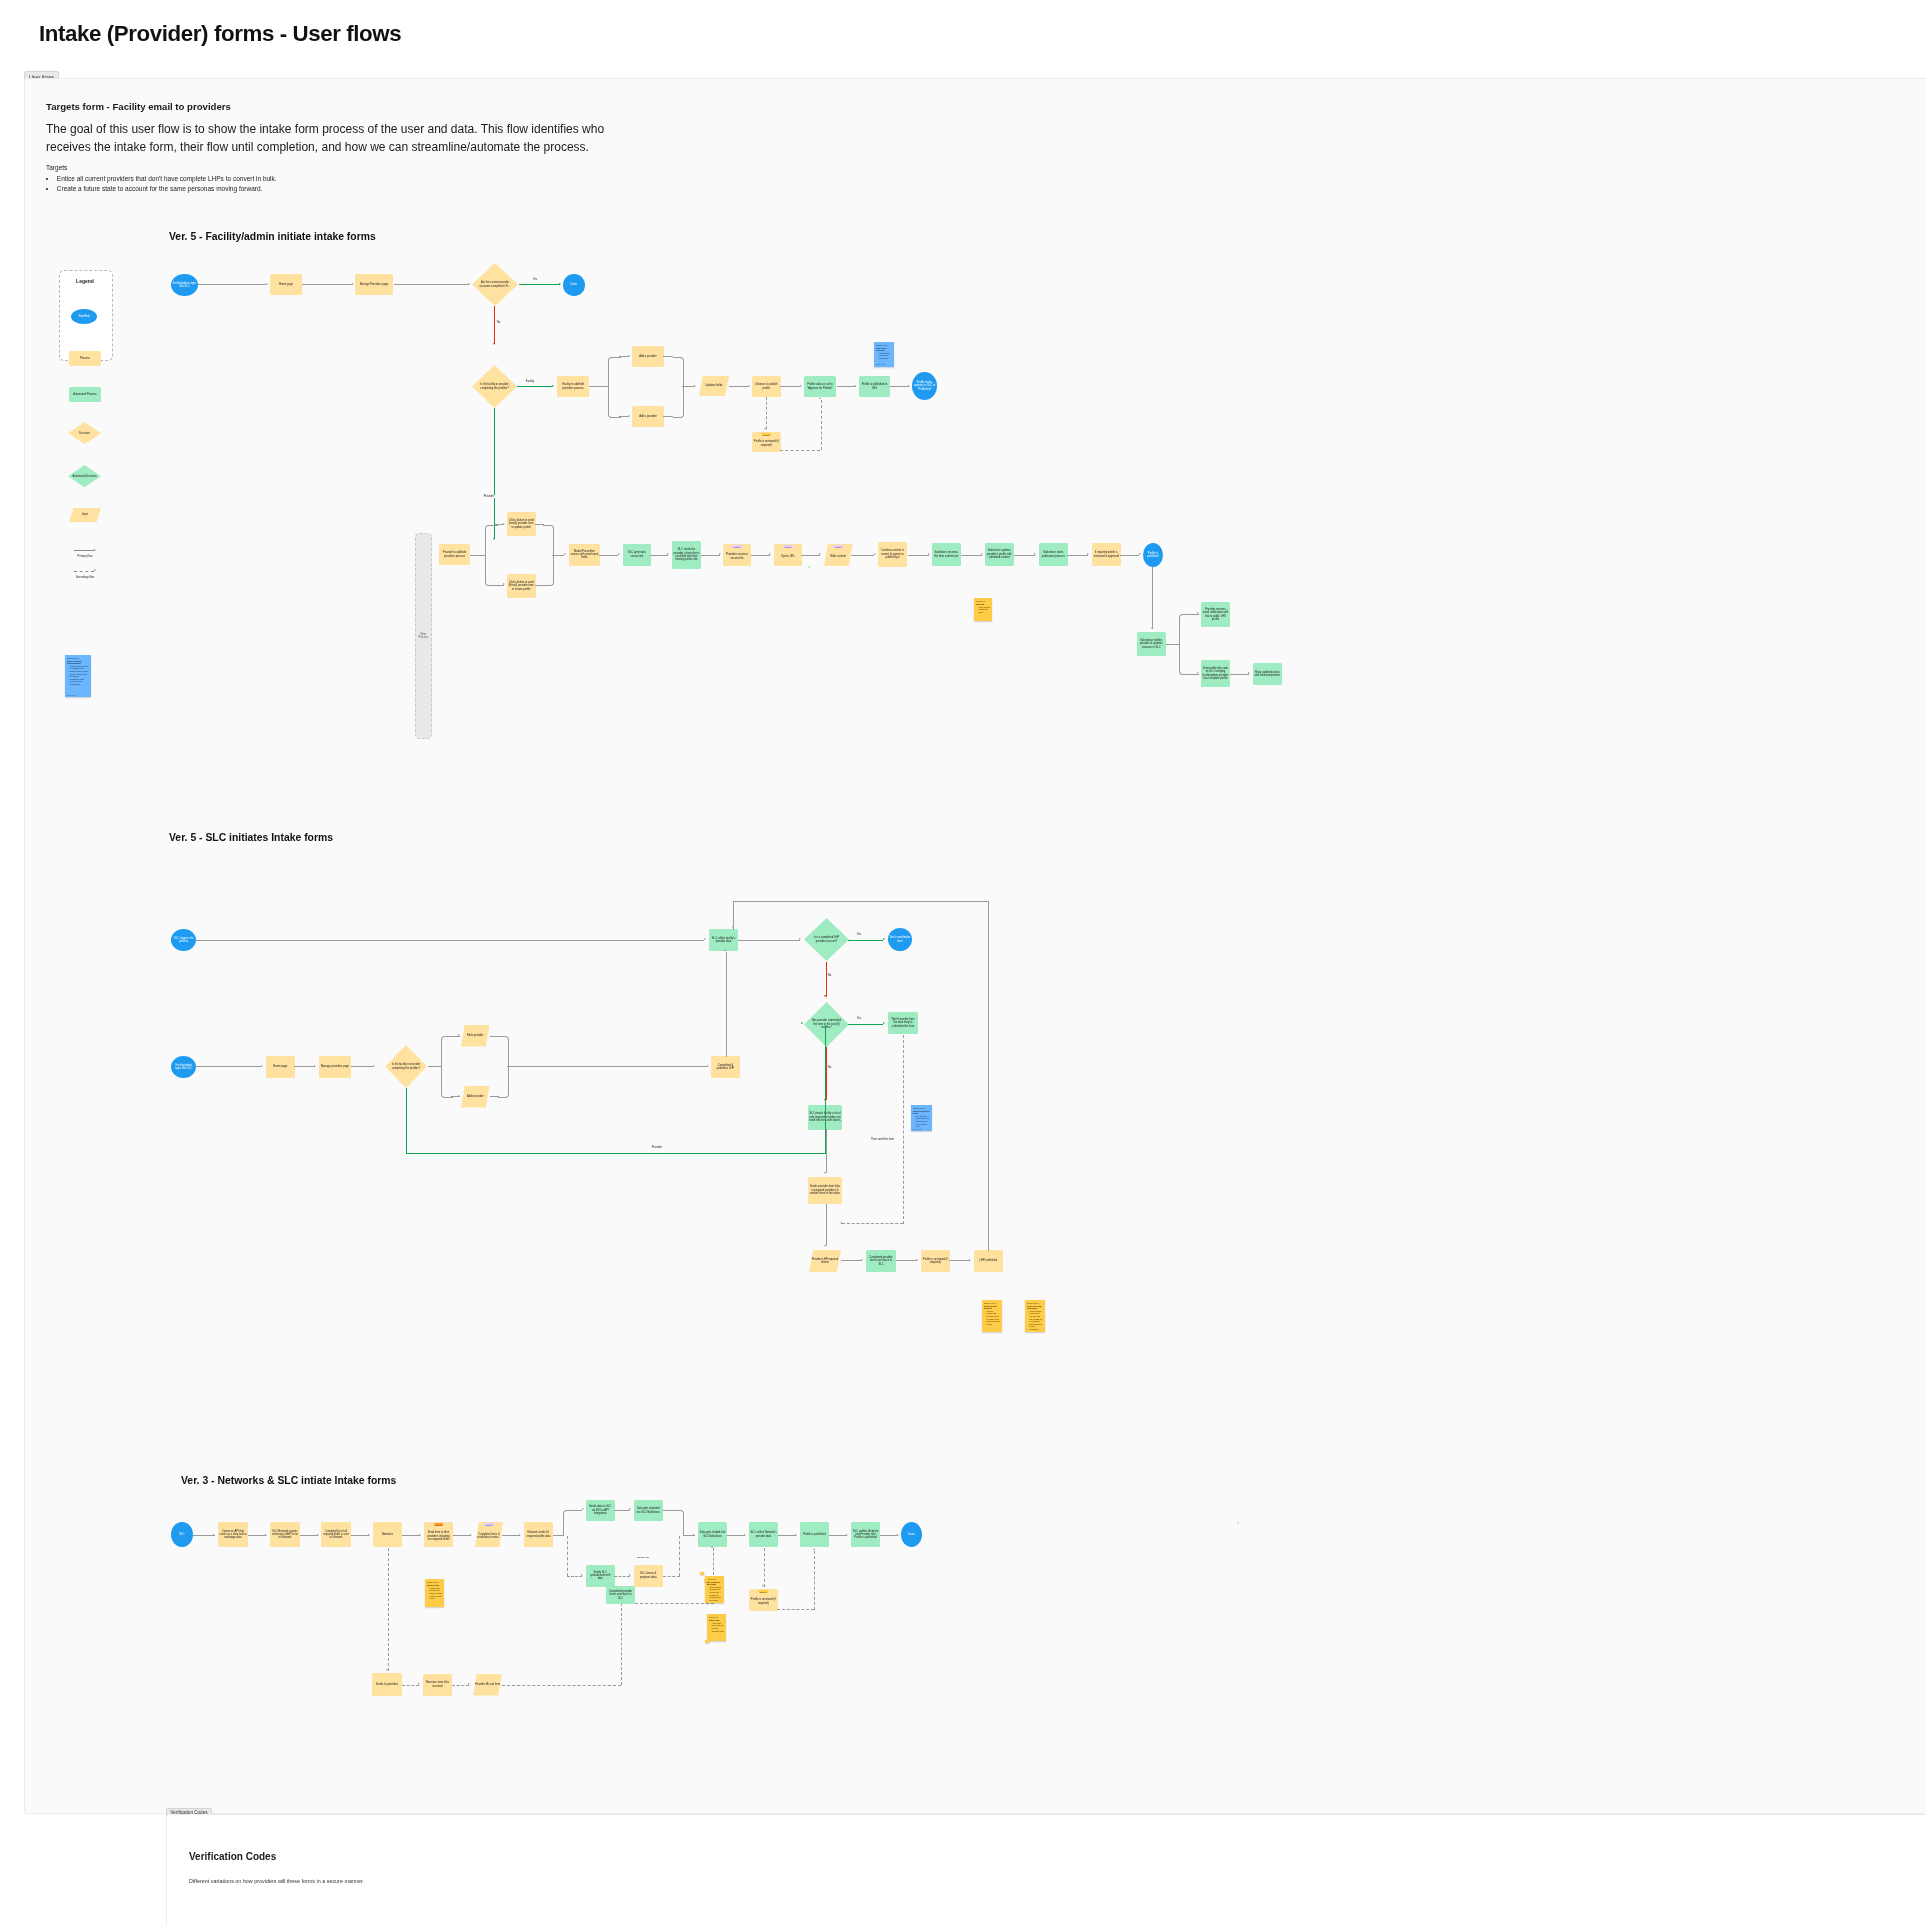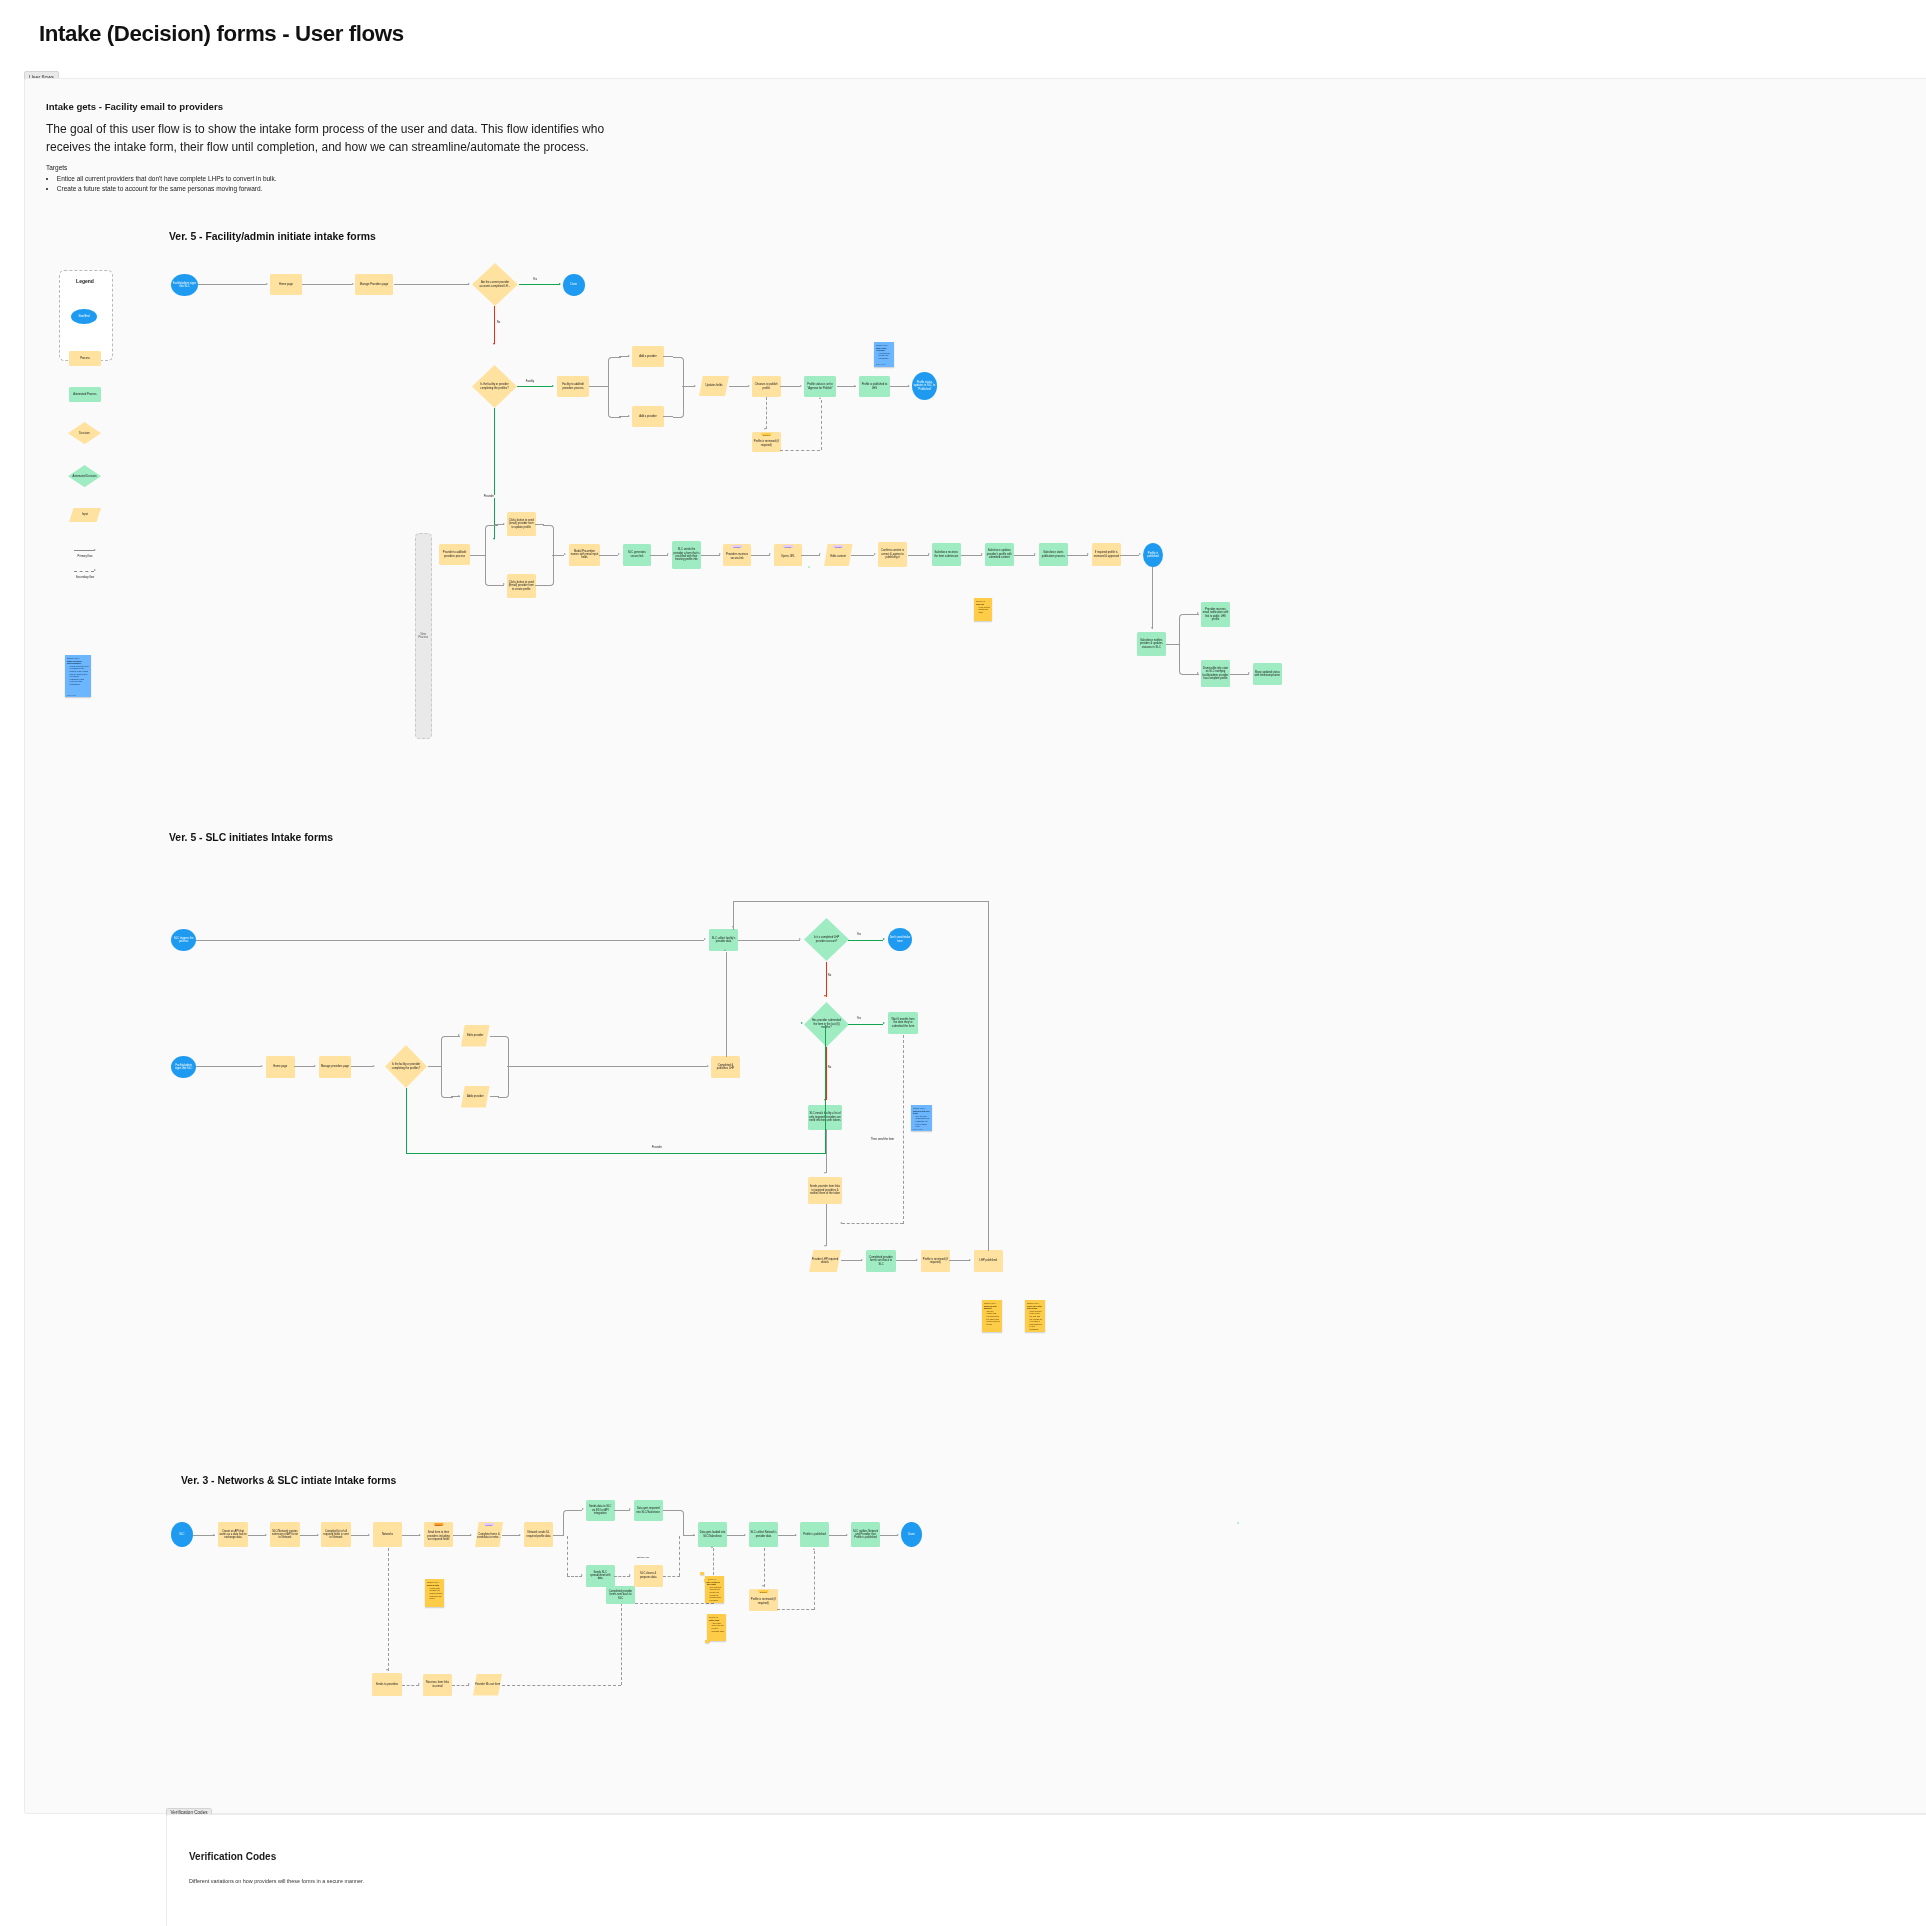--- a/index.html
+++ b/index.html
@@ -100,26 +100,26 @@
   .vpanel{position:absolute;left:166px;top:1814px;width:1772px;height:705px;background:#fff;
           border:0.4px solid #ececec;border-radius:2.3px;}
   .v-h1{position:absolute;left:189px;top:1851px;font-size:10px;font-weight:bold;}
   .v-sub{position:absolute;left:189px;top:1878px;font-size:5.4px;color:#333;}
 </style>
 </head>
 <body>
 
 <div id="board">
 
-  <div class="page-title">Intake (Decision) forms - User flows</div>
+  <div class="page-title">Intake (Provider) forms - User flows</div>
   <div class="tab-chip">User flows</div>
   <div class="canvas"></div>
 
   <div class="intro">
-    <h2>Intake gets - Facility email to providers</h2>
+    <h2>Targets form - Facility email to providers</h2>
     <p>The goal of this user flow is to show the intake form process of the user and data. This flow identifies who receives the intake form, their flow until completion, and how we can streamline/automate the process.</p>
     <div class="sub">Targets</div>
     <ul>
       <li>Entice all current providers that don't have complete LHPs to convert in bulk.</li>
       <li>Create a future state to account for the same personas moving forward.</li>
     </ul>
   </div>
 
   <div class="legend"></div>
   <div class="legend-title">Legend</div>

